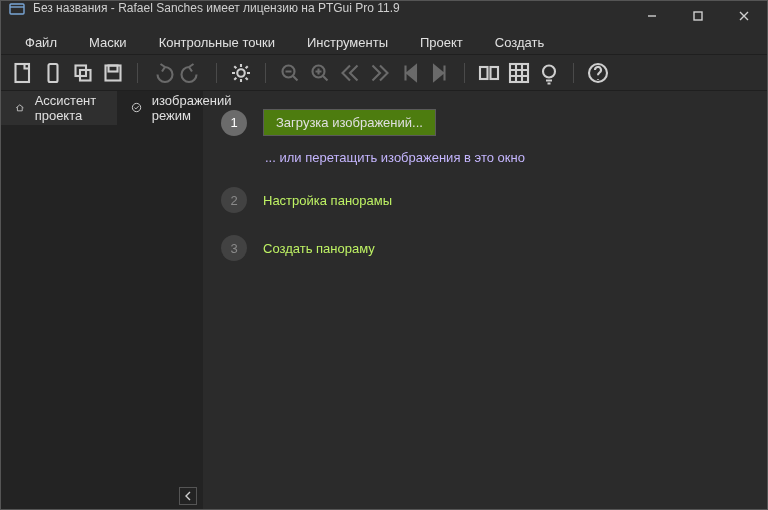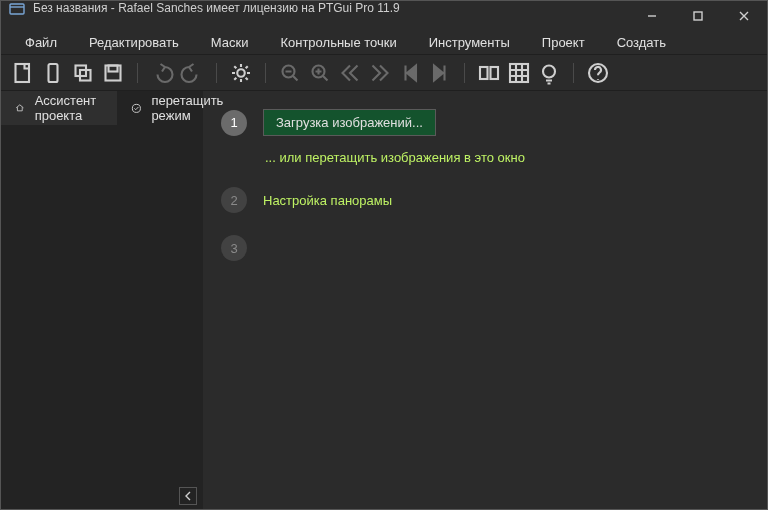--- a/index.html
+++ b/index.html
@@ -122,28 +122,28 @@
     display: flex; align-items: center; justify-content: center;
     font-size: 13px;
     font-weight: 500;
   }
   .step-circle.active { background: #6b6b6b; color: #fff; }
   .step-circle.inactive { background: #424242; color: #8a8a8a; }
   .step-label { color: #bef264; font-size: 13px; }
   .load-button {
     border: 1px solid #5a5a5a;
     padding: 5px 12px;
-    background: #14532d;
+    background: #4d7c0f;
     color: #e0e0e0;
     font-size: 13px;
     cursor: pointer;
   }
   .hint-row {
     margin-left: 44px;
-    color: #bef264;
+    color: #c4b5fd;
     font-size: 13px;
     margin-bottom: 22px;
   }
   svg { stroke: currentColor; fill: none; stroke-width: 1.4; }
 </style>
 </head>
 <body>
 
 <div class="titlebar">
   <span class="app-icon">
@@ -167,21 +167,20 @@
     <div class="wc close">
         <svg viewBox="0 0 10 10">
           <path d="M1 1l8 8M9 1l-8 8"></path>
         </svg>
       </div>
   </div>
 </div>
 
 <div class="menubar">
   <div class="menu-item">Файл</div>
-  <div class="menu-item">Редактировать</div>
   <div class="menu-item">Маски</div>
   <div class="menu-item">Контрольные точки</div>
   <div class="menu-item">Инструменты</div>
   <div class="menu-item">Проект</div>
   <div class="menu-item">Создать</div>
 </div>
 
 <div class="toolbar">
   <div class="tb-btn">
       <svg viewBox="0 0 16 16">
@@ -296,21 +295,21 @@
       <span>Ассистент проекта</span>
     </div>
     <div style="height:10px"></div>
     <div class="side-item">
       <span class="icon">
           <svg viewBox="0 0 16 16">
             <circle cx="8" cy="8" r="6"></circle>
             <path d="M5 8l2 2 4-4"></path>
           </svg>
         </span>
-      <span>перетащить режим</span>
+      <span>изображений режим</span>
     </div>
     <div class="collapse-handle">
       <svg viewBox="0 0 10 10" width="10" height="10">
           <path d="M7 1L3 5l4 4"></path>
         </svg>
     </div>
   </div>
 
   <div class="content">
     <div class="step-row">
@@ -318,15 +317,16 @@
       <button class="load-button">Загрузка изображений...</button>
     </div>
     <div class="hint-row">... или перетащить изображения в это окно</div>
     <div class="step-row">
       <div class="step-circle inactive">2</div>
       <div class="step-label">Настройка панорамы</div>
     </div>
     <div style="height:8px"></div>
     <div class="step-row">
       <div class="step-circle inactive">3</div>
+      <div class="step-label">Создать панораму</div>
     </div>
   </div>
 </div>
 
 </body></html>

